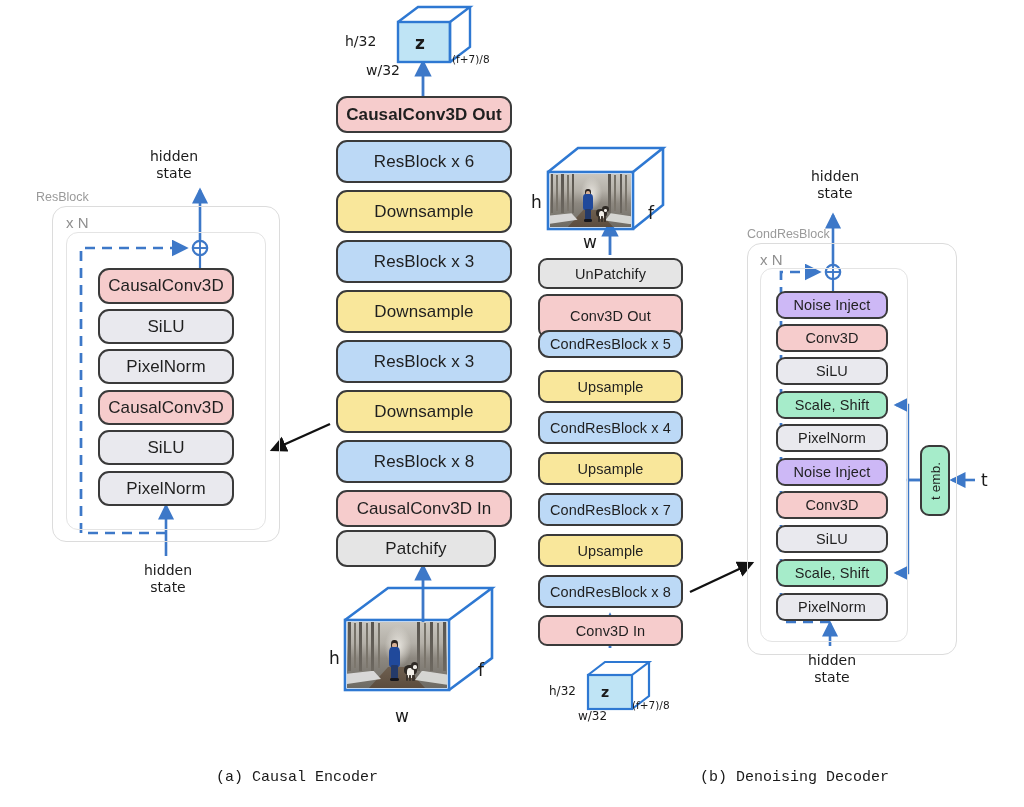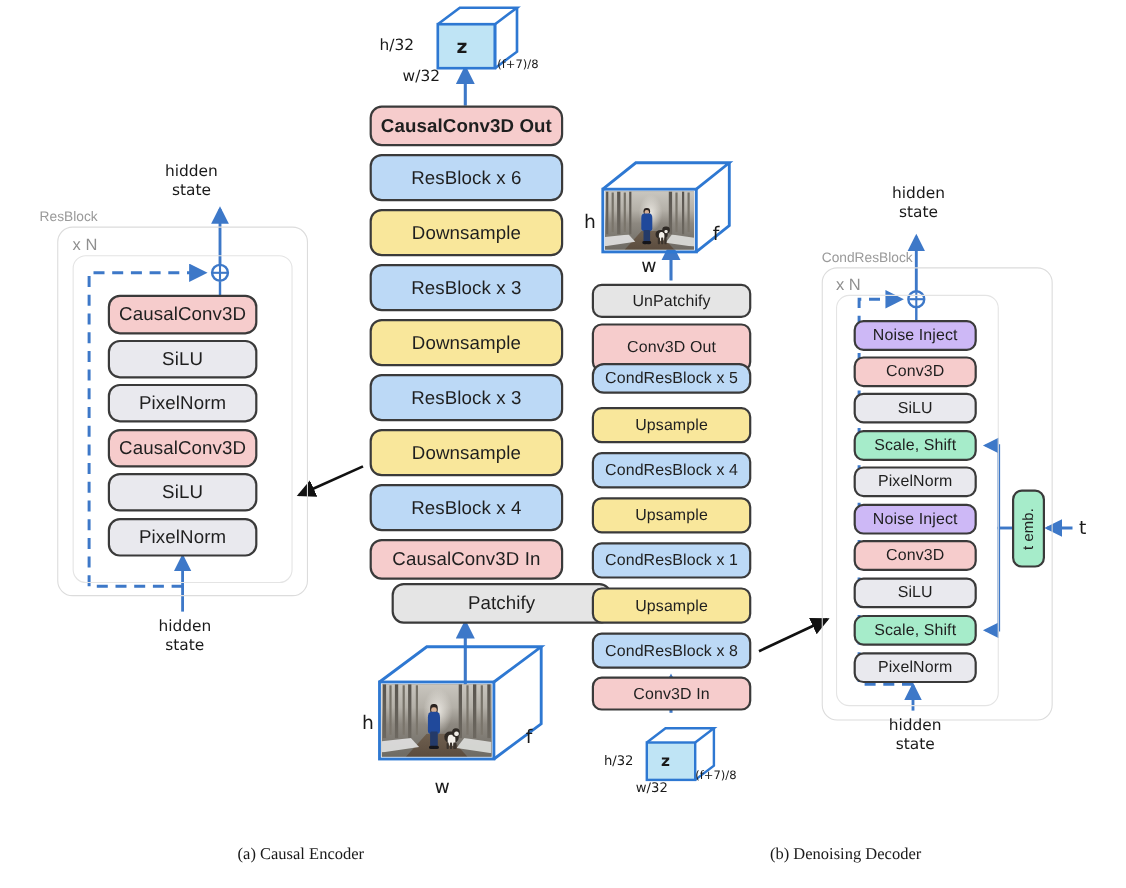--- a/index.html
+++ b/index.html
@@ -31,21 +31,21 @@
        font-family:"Liberation Sans",sans-serif;}
 
   
   .hand{position:absolute;font-family:"DejaVu Sans",sans-serif;font-size:14px;
         color:#1a1a1a;text-align:center;line-height:1.18;white-space:nowrap;}
   .hand.sm{font-size:12px;}
   .hand.tiny{font-size:10.5px;}
   .hand.big{font-size:17px;}
 
   
-  .cap{position:absolute;font-family:Liberation Serif, serif;font-size:15px;
+  .cap{position:absolute;font-family:Liberation Mono, monospace;font-size:15px;
        color:#1a1a1a;white-space:nowrap;}
 
   
   #ov{position:absolute;left:0;top:0;width:1024px;height:807px;
       pointer-events:none;}
 
   
   .photo{position:absolute;overflow:hidden;background:#8f8d88;}
   .photo .sky{position:absolute;left:0;top:0;right:0;bottom:0;
      background:linear-gradient(180deg,#c9c6bf 0%,#b4b0a8 32%,#8d8880 55%,#6d6a63 100%);}
@@ -180,23 +180,23 @@
 <div class="blk c-gray" style="left:98px;top:430px;width:136px;height:35px;">SiLU</div>
 <div class="blk c-gray" style="left:98px;top:471px;width:136px;height:35px;">PixelNorm</div>
 
 <div class="blk c-pink" style="left:336px;top:96px;width:176px;height:37px;font-weight:bold;">CausalConv3D Out</div>
 <div class="blk c-blue" style="left:336px;top:140px;width:176px;height:43px;">ResBlock x 6</div>
 <div class="blk c-yellow" style="left:336px;top:190px;width:176px;height:43px;">Downsample</div>
 <div class="blk c-blue" style="left:336px;top:240px;width:176px;height:43px;">ResBlock x 3</div>
 <div class="blk c-yellow" style="left:336px;top:290px;width:176px;height:43px;">Downsample</div>
 <div class="blk c-blue" style="left:336px;top:340px;width:176px;height:43px;">ResBlock x 3</div>
 <div class="blk c-yellow" style="left:336px;top:390px;width:176px;height:43px;">Downsample</div>
-<div class="blk c-blue" style="left:336px;top:440px;width:176px;height:43px;">ResBlock x 4</div>
+<div class="blk c-blue" style="left:336px;top:440px;width:176px;height:43px;">ResBlock x 8</div>
 <div class="blk c-pink" style="left:336px;top:490px;width:176px;height:37px;">CausalConv3D In</div>
-<div class="blk c-white" style="left:356px;top:530px;width:200px;height:37px;">Patchify</div>
+<div class="blk c-white" style="left:336px;top:530px;width:160px;height:37px;">Patchify</div>
 
 <div class="hand" style="left:345px;top:33px;">h/32</div>
 <div class="hand" style="left:366px;top:62px;">w/32</div>
 <div class="hand tiny" style="left:452px;top:53px;">(f+7)/8</div>
 <div class="hand big" style="left:415px;top:33px;font-weight:700;">z</div>
 
 <div class="photo" style="left:347px;top:622px;width:100px;height:66px;">
   <div class="sky"></div>
   <div class="tr" style="left:1%"></div>
     <div class="tr2" style="left:7%"></div>
@@ -234,21 +234,21 @@
 <div class="hand big" style="left:329px;top:648px;">h</div>
 <div class="hand big" style="left:395px;top:706px;">w</div>
 <div class="hand big" style="left:478px;top:660px;">f</div>
 
 <div class="blk c-white sm" style="left:538px;top:258px;width:145px;height:31px;">UnPatchify</div>
 <div class="blk c-pink sm" style="left:538px;top:294px;width:145px;height:44px;">Conv3D Out</div>
 <div class="blk c-blue sm" style="left:538px;top:330px;width:145px;height:28px;border-radius:11px;">CondResBlock x 5</div>
 <div class="blk c-yellow sm" style="left:538px;top:370px;width:145px;height:33px;">Upsample</div>
 <div class="blk c-blue sm" style="left:538px;top:411px;width:145px;height:33px;">CondResBlock x 4</div>
 <div class="blk c-yellow sm" style="left:538px;top:452px;width:145px;height:33px;">Upsample</div>
-<div class="blk c-blue sm" style="left:538px;top:493px;width:145px;height:33px;">CondResBlock x 1</div>
+<div class="blk c-blue sm" style="left:538px;top:493px;width:145px;height:33px;">CondResBlock x 7</div>
 <div class="blk c-yellow sm" style="left:538px;top:534px;width:145px;height:33px;">Upsample</div>
 <div class="blk c-blue sm" style="left:538px;top:575px;width:145px;height:33px;">CondResBlock x 8</div>
 <div class="blk c-pink sm" style="left:538px;top:615px;width:145px;height:31px;">Conv3D In</div>
 
 <div class="photo" style="left:550px;top:174px;width:81px;height:53px;">
   <div class="sky"></div>
   <div class="tr" style="left:1%"></div>
     <div class="tr2" style="left:8%"></div>
   <div class="tr" style="left:14%"></div>
     <div class="tr2" style="left:21%"></div>

